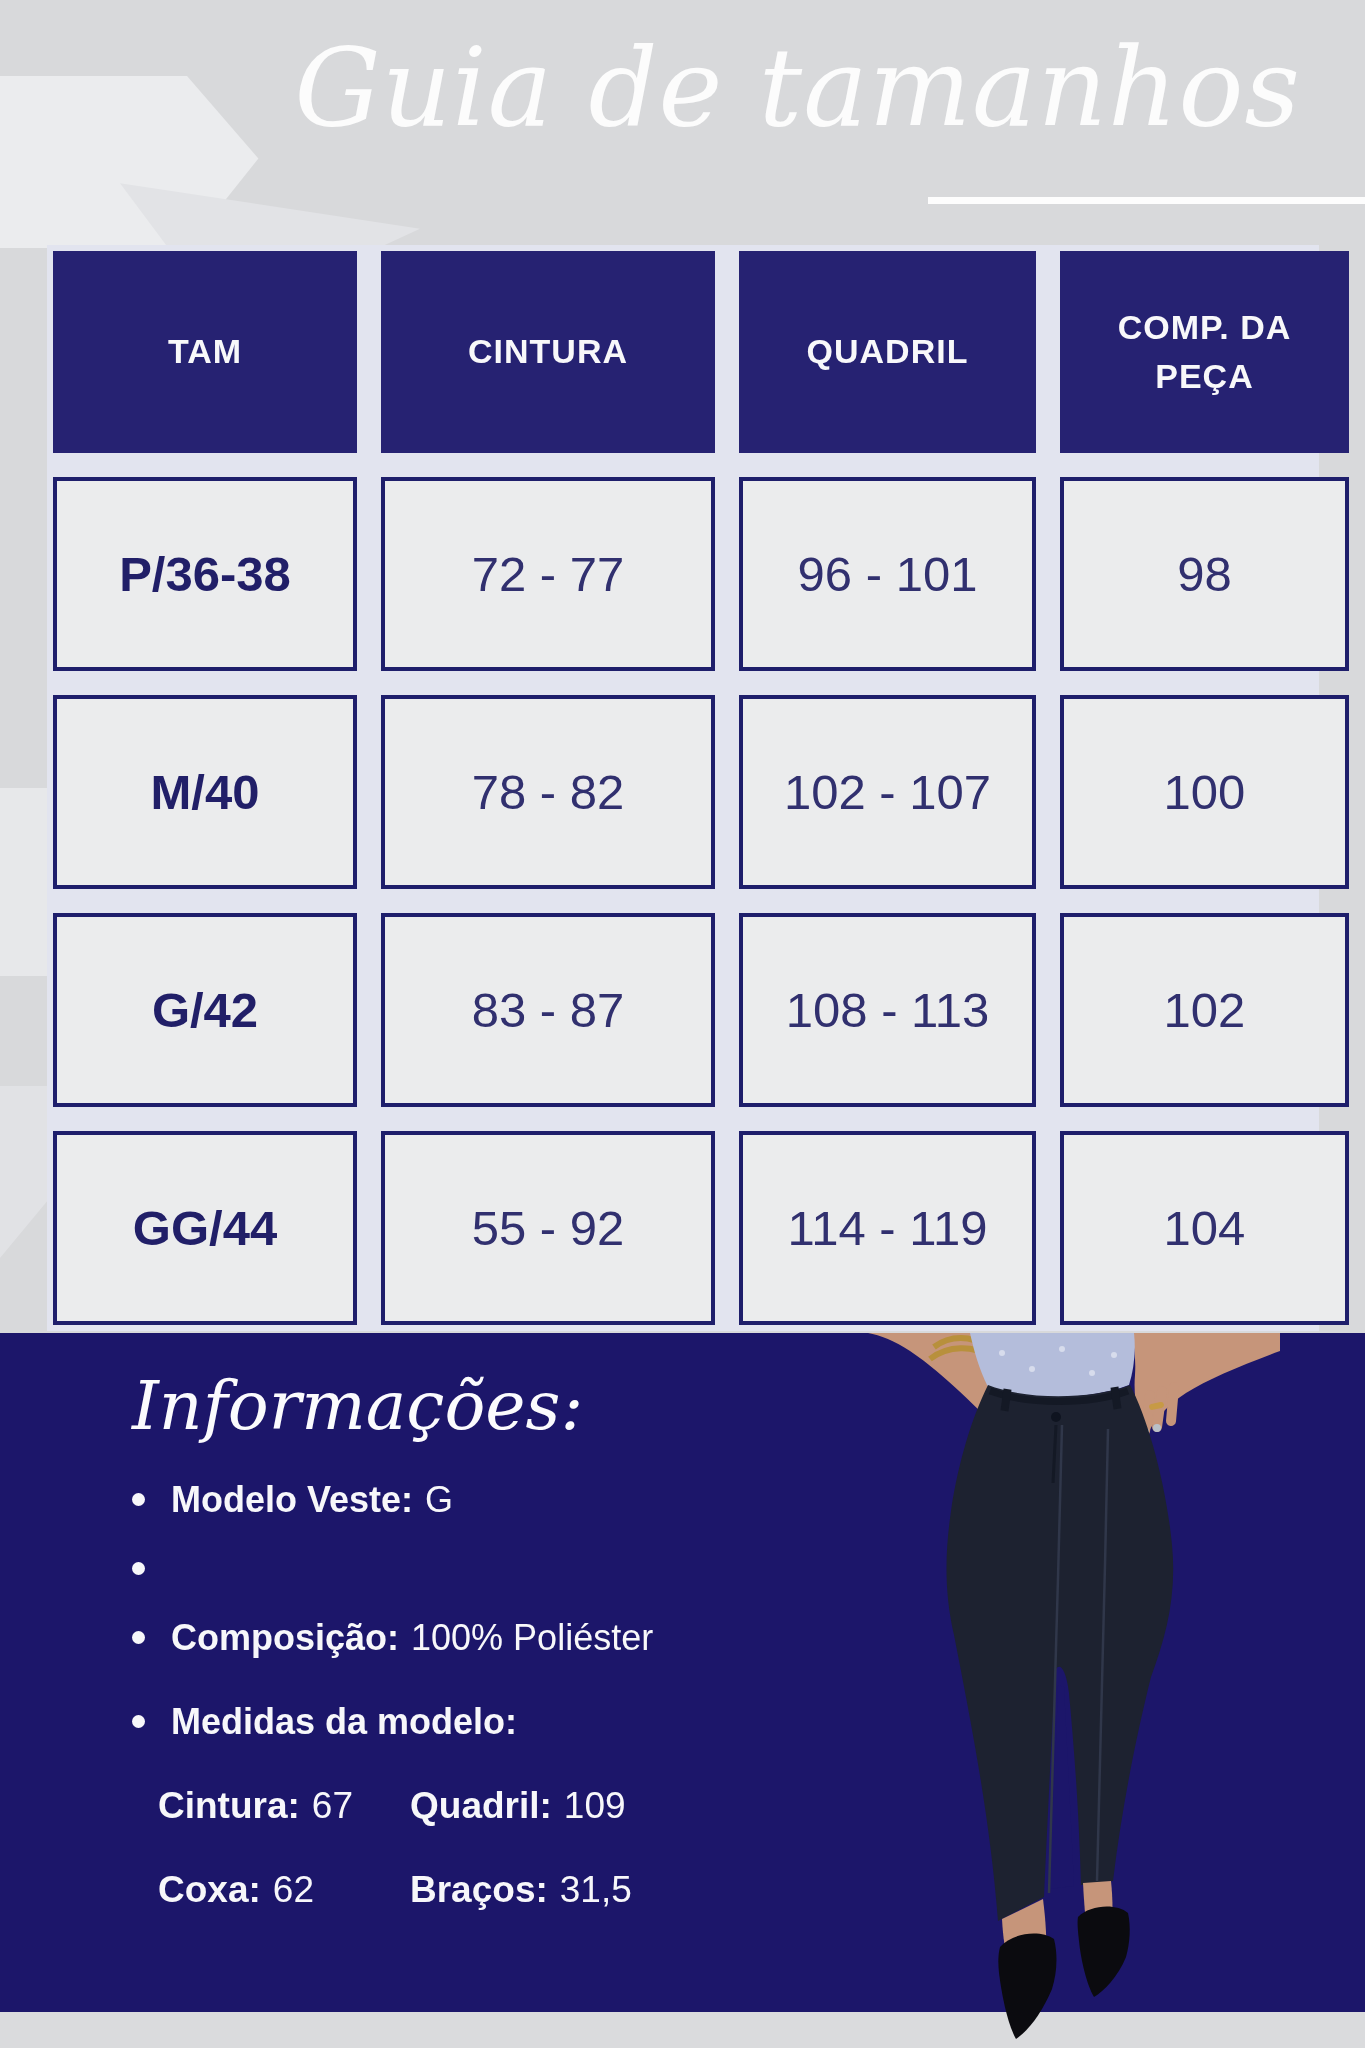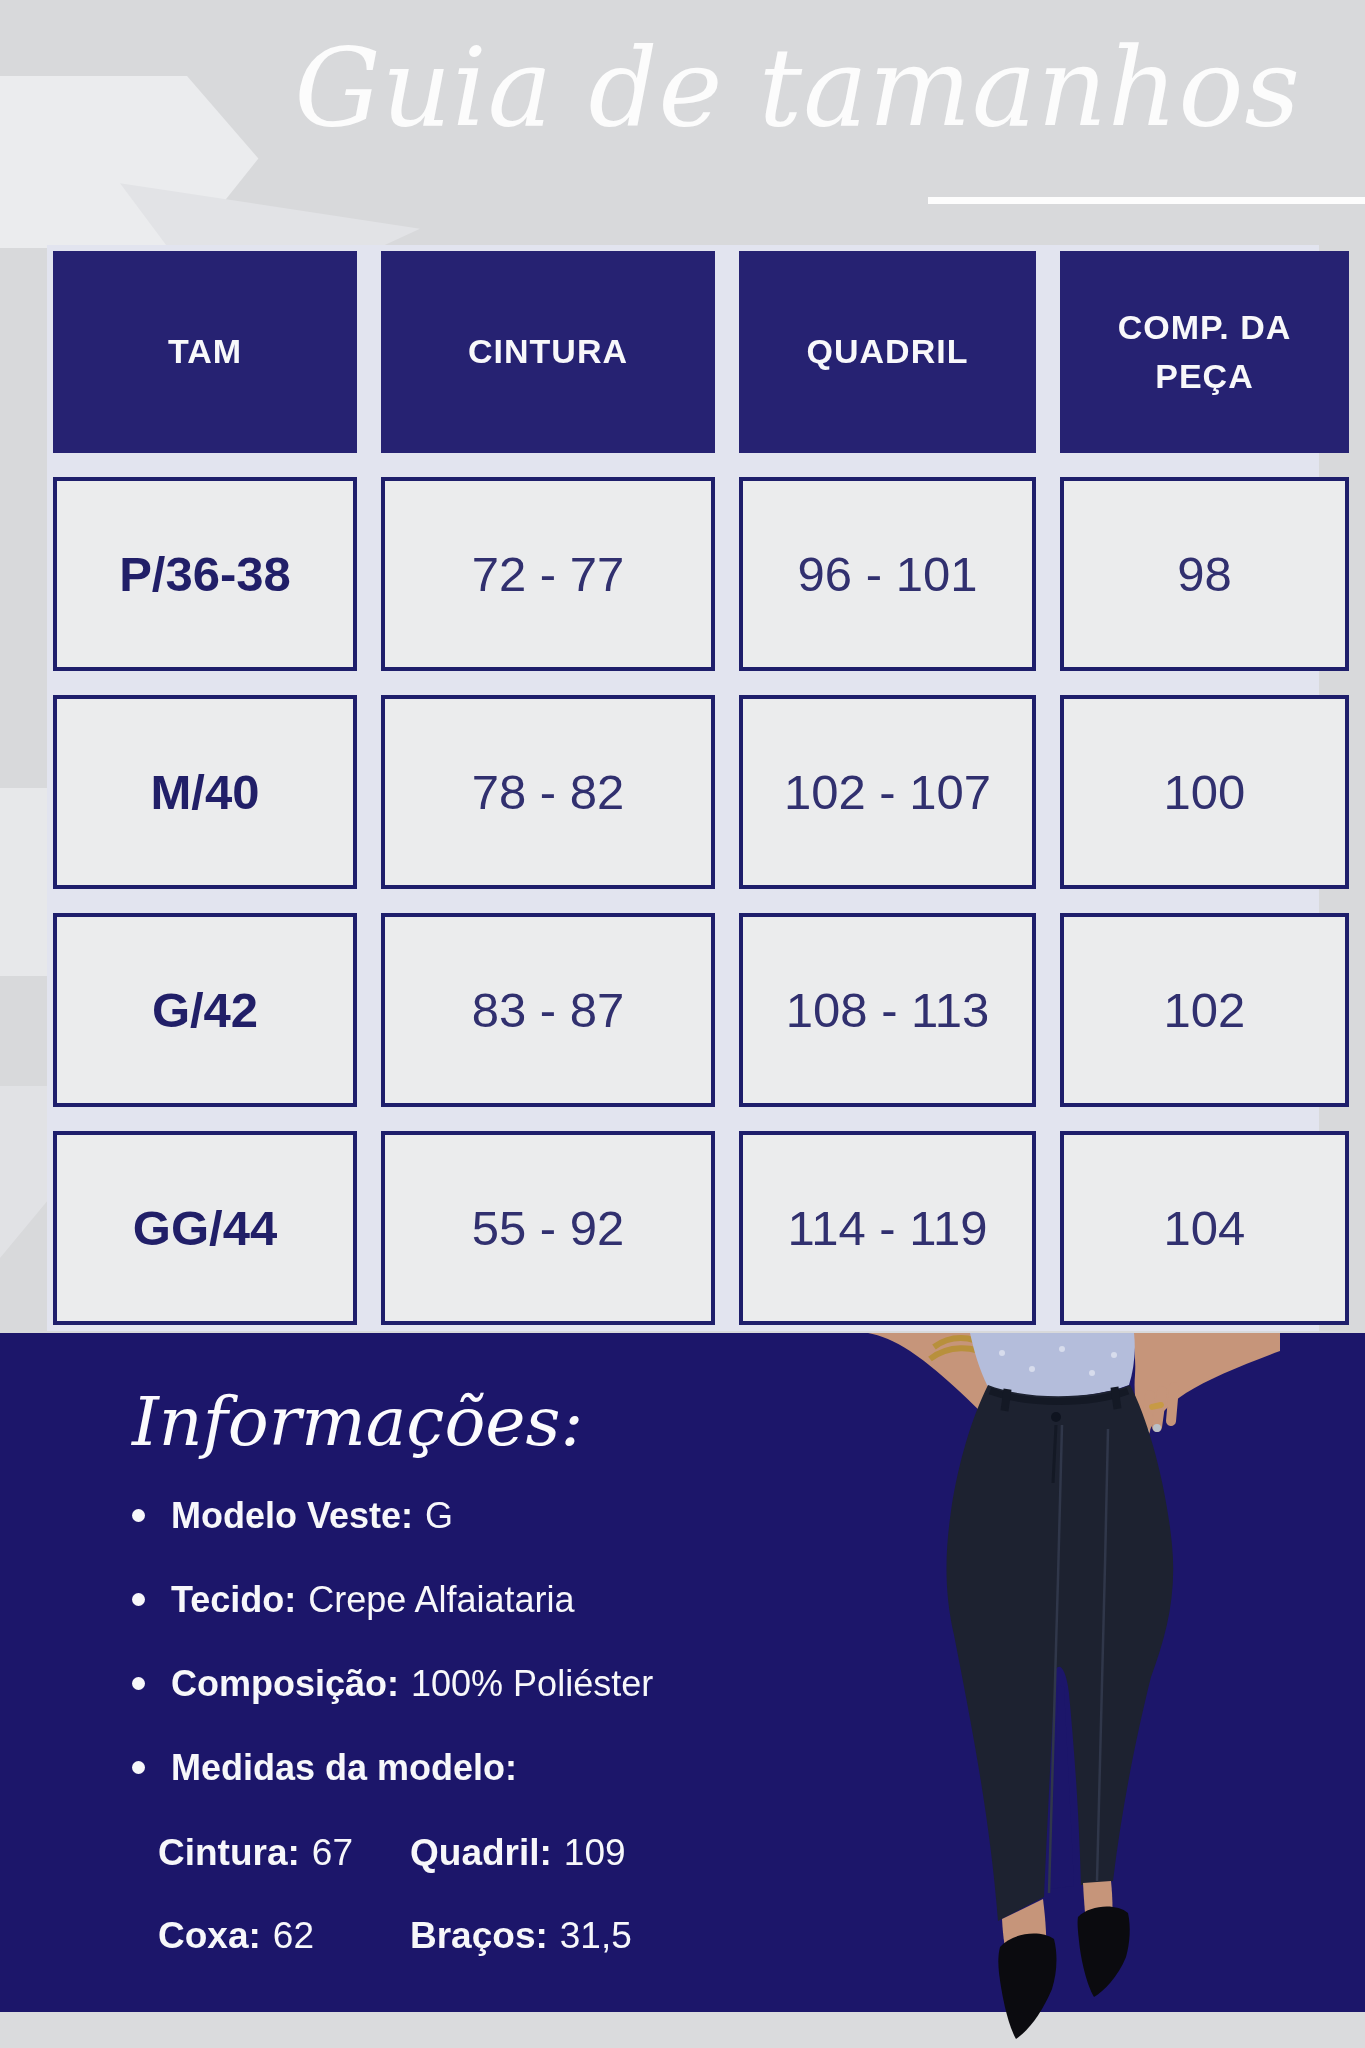--- a/index.html
+++ b/index.html
@@ -64,21 +64,21 @@
     box-sizing:border-box;
   }
   .td.size-col{font-weight:bold;color:#211f68;}
 
   
   .info-section{
     position:absolute;z-index:1;
     left:0;top:1333px;width:1365px;height:679px;
     background:#1c166a;
   }
-  .info-block{position:absolute;left:132px;top:52px;width:640px;color:#f7f7fa;}
+  .info-block{position:absolute;left:132px;top:36px;width:640px;color:#f7f7fa;}
   .info-heading{
     font-family:"DejaVu Serif", serif;
     font-style:italic;font-weight:400;
     font-size:68px;line-height:1.1;margin:0 0 34px 0;color:#fbfbfd;
   }
   .info-list{list-style:none;margin:0;padding:0;}
   .info-list li{
     display:flex;align-items:baseline;
     font-size:36px;line-height:1.2;
     margin-bottom:41px;
@@ -149,21 +149,20 @@
   <div class="info-section">
     <div class="info-block">
       <h2 class="info-heading">Informações:</h2>
       <ul class="info-list">
         <li>
           <span class="dot"></span>
           <span><b>Modelo Veste:</b><span>G</span></span>
         </li>
         <li>
           <span class="dot"></span>
-          <span><b>Tecido:</b><span>Crepe Alfaiataria</span></span>
         </li>
         <li>
           <span class="dot"></span>
           <span><b>Composição:</b><span>100% Poliéster</span></span>
         </li>
         <li>
           <span class="dot"></span>
           <span><b>Medidas da modelo:</b><span></span></span>
         </li>
       </ul>

